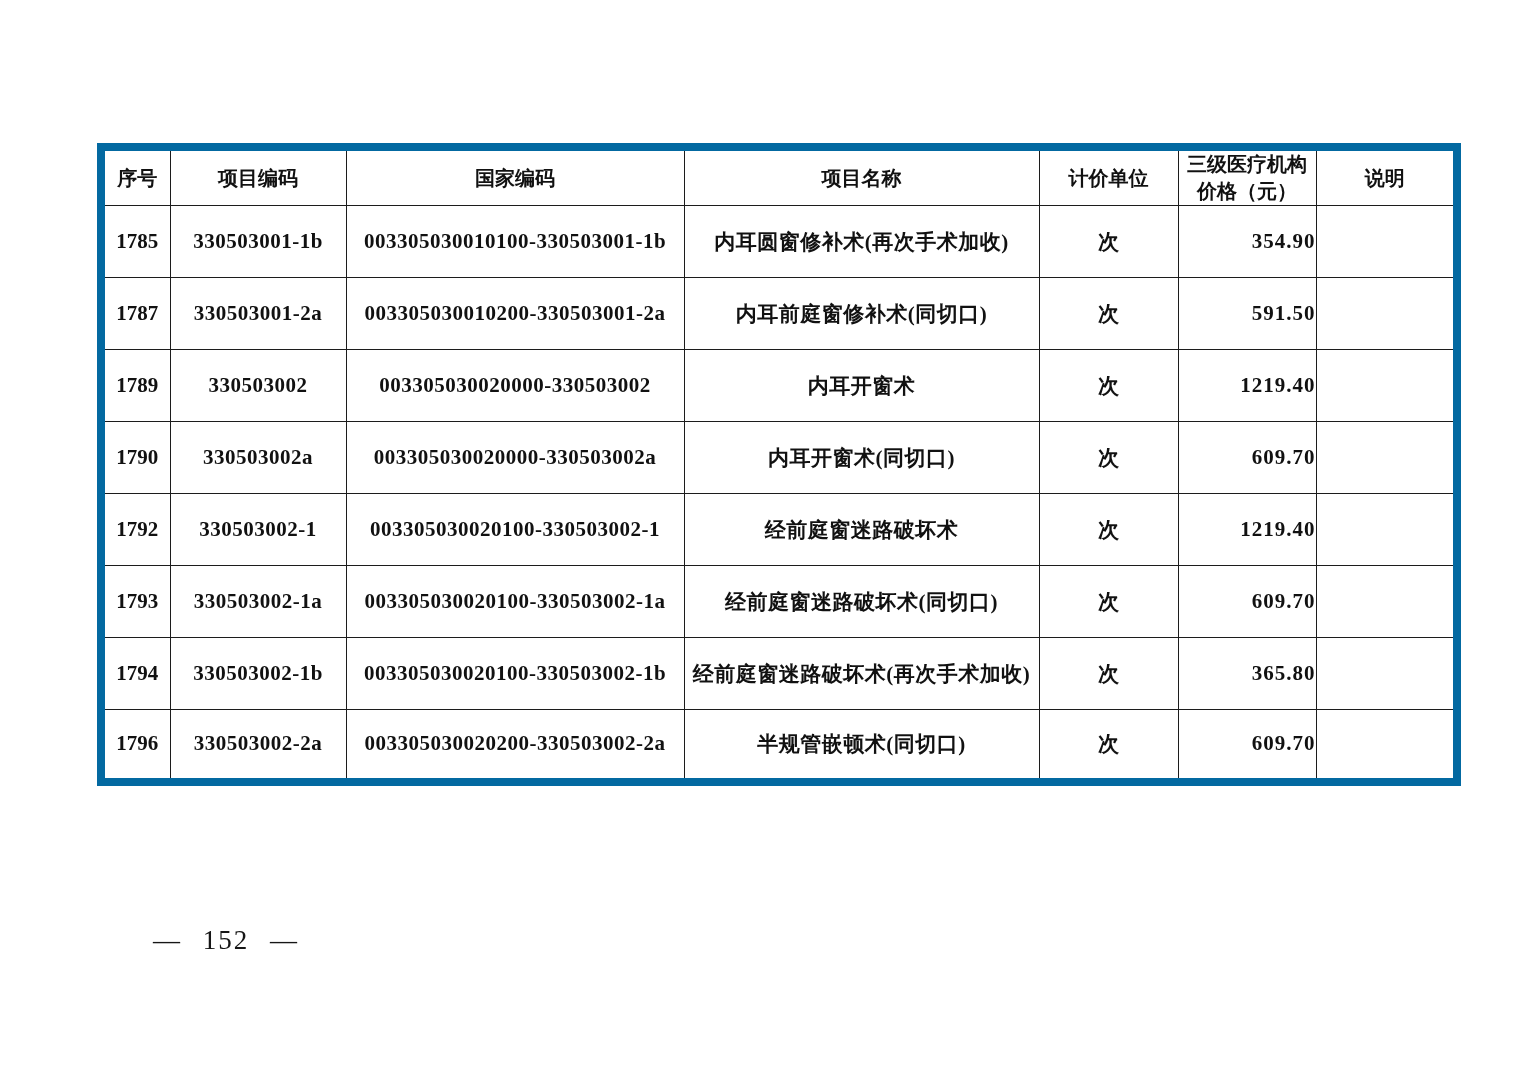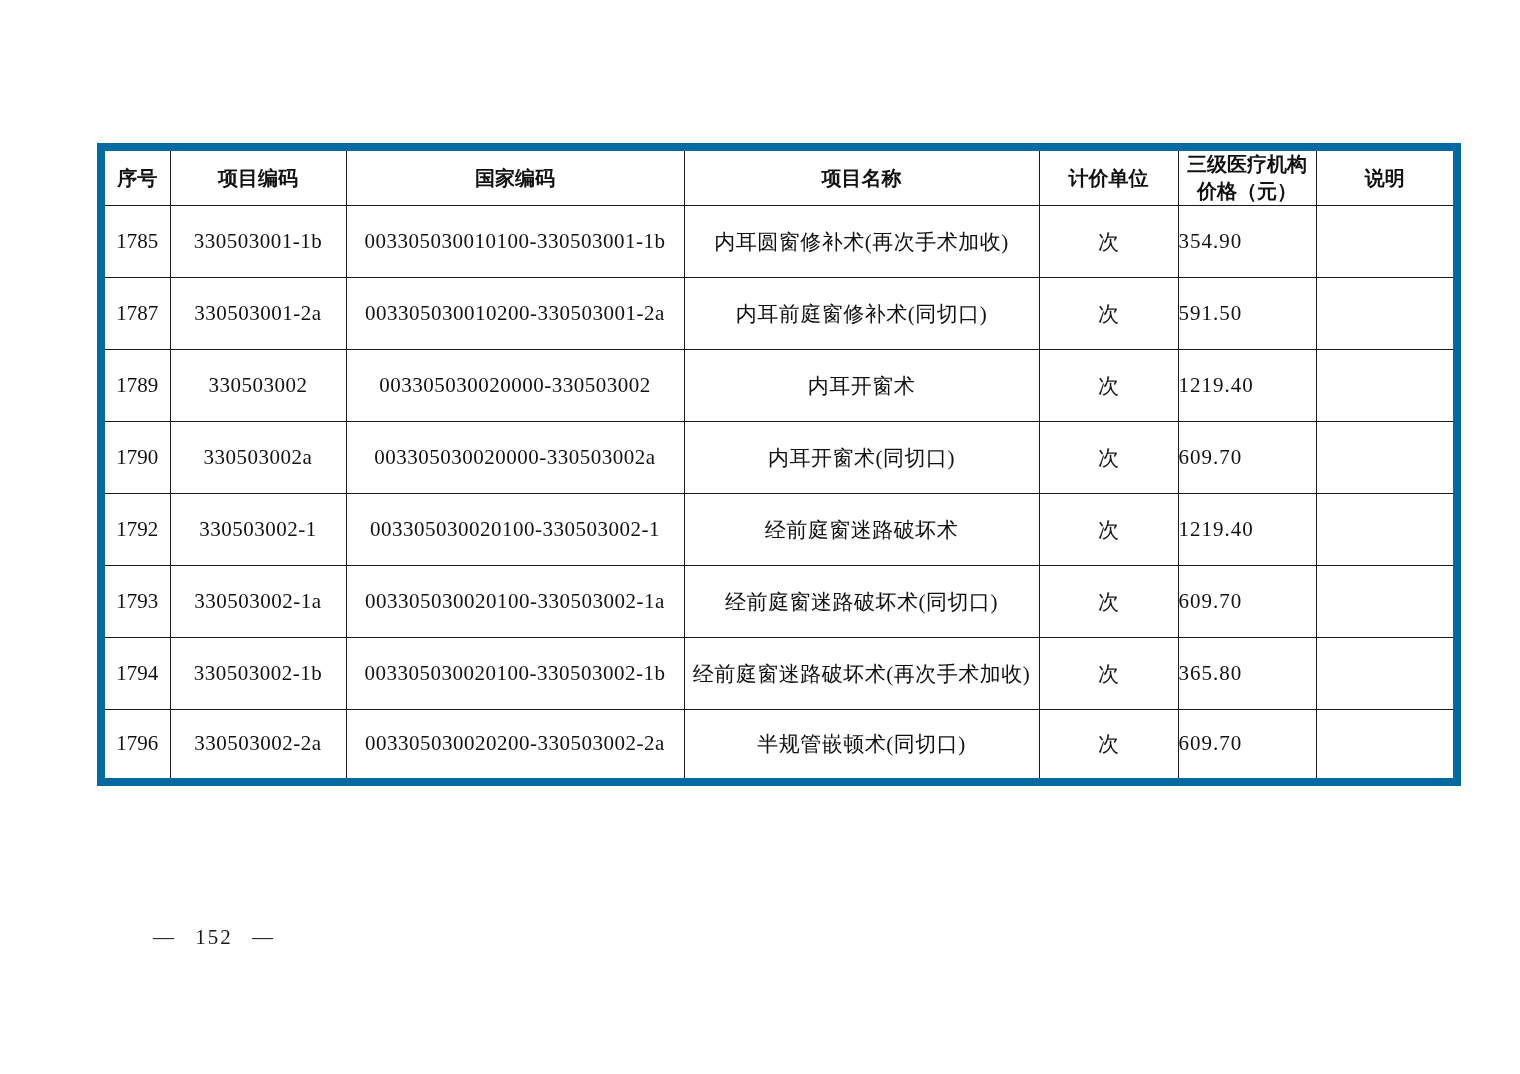--- a/index.html
+++ b/index.html
@@ -34,20 +34,21 @@
     border: 1.5px solid #1c1c1c;
     padding: 0;
     overflow: hidden;
     background: #ffffff;
   }
   table.price-table thead tr {
     height: 57px;
   }
   table.price-table tbody tr {
     height: 72px;
+    font-weight: bold;
   }
   th.col-header {
     font-family: "Liberation Sans", "DejaVu Sans", sans-serif;
     font-weight: bold;
     font-size: 20px;
     text-align: center;
     vertical-align: middle;
     line-height: 1.35;
     white-space: pre-line;
   }
@@ -60,28 +61,28 @@
   }
   td.cell-left {
     text-align: center;
     padding-left: 3px;
     letter-spacing: 0.5px;
   }
   td.cell-center {
     text-align: center;
   }
   td.cell-price {
-    text-align: left;
+    text-align: right;
     letter-spacing: 1px;
   }
   .page-footer {
     position: absolute;
     left: 153px;
     top: 925px;
-    font-size: 21px;
+    font-size: 27px;
     letter-spacing: 2px;
     word-spacing: 12px;
     color: #161616;
     font-family: "Liberation Serif", "DejaVu Serif", serif;
   }
 </style>
 </head>
 <body>
 
 <div class="page">

